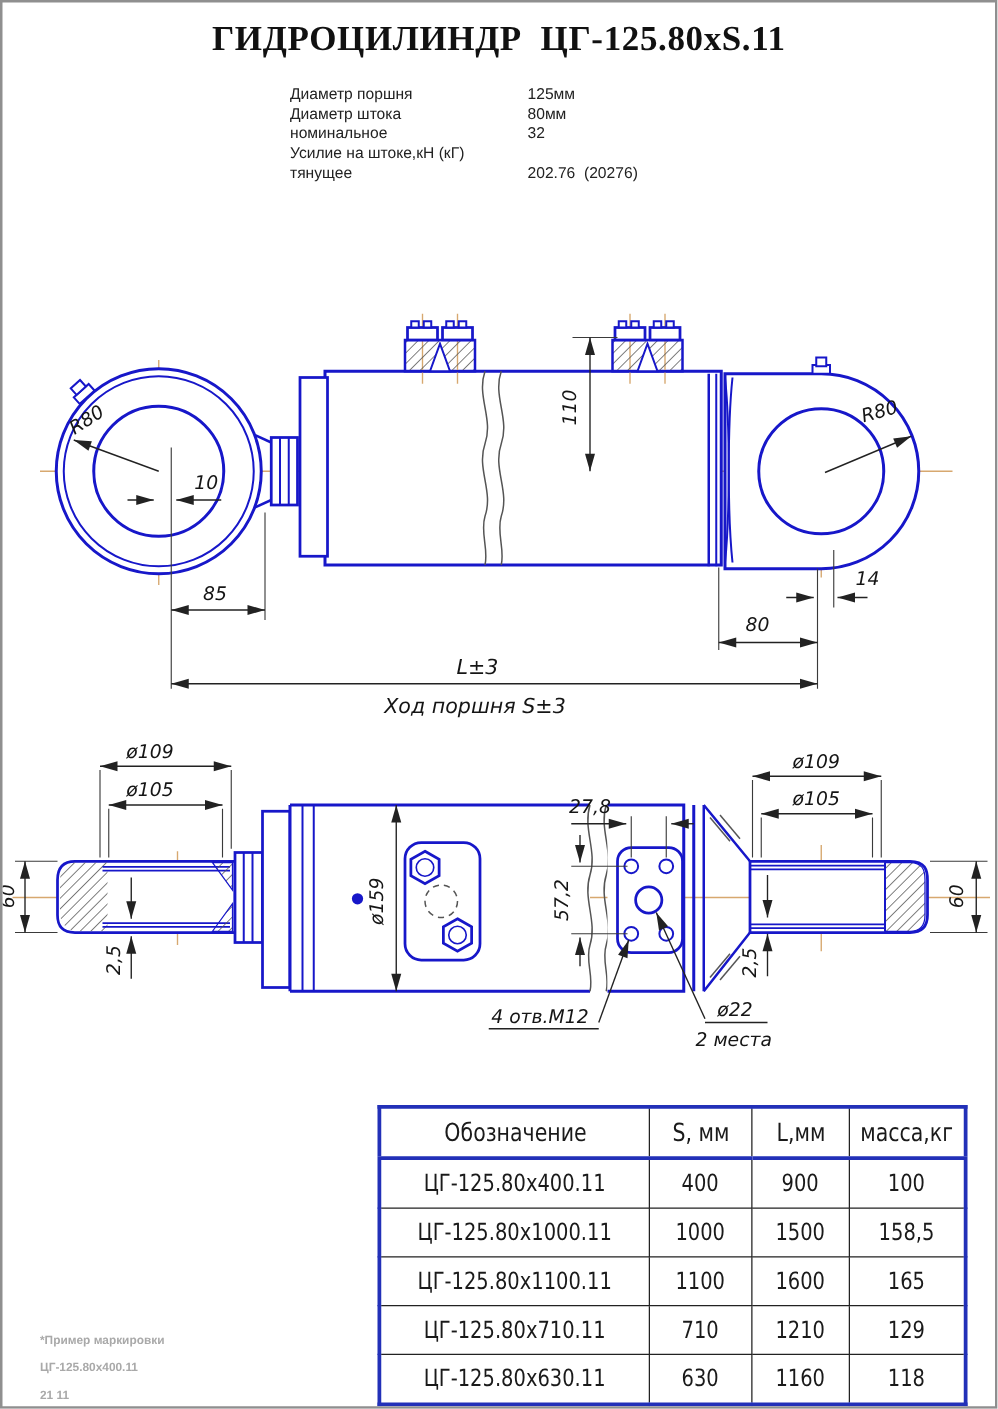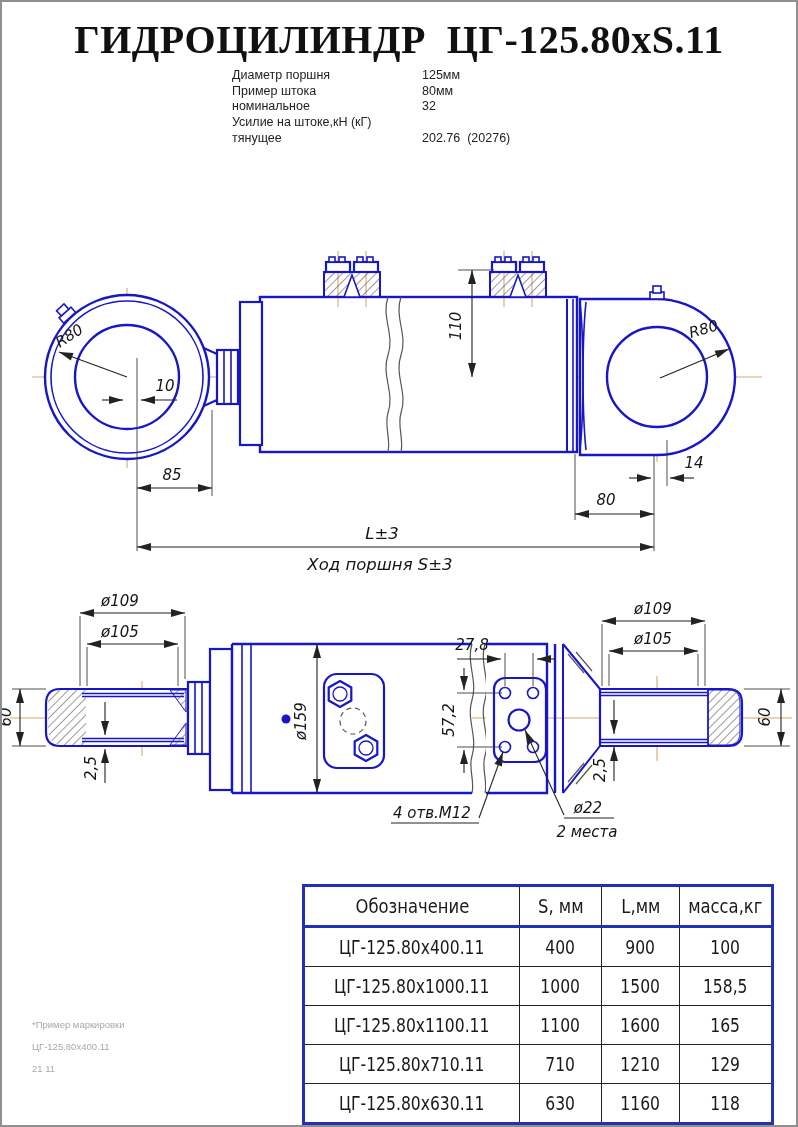--- a/index.html
+++ b/index.html
@@ -1,20 +1,20 @@
 <!DOCTYPE html>
 <html><head>
 <meta charset="utf-8">
 <style>
   html,body { margin:0; padding:0; background:#e8e8e8; }
   .page { position:relative; width:798px; height:1127px; background:#ffffff;
           border:2px solid #8f8f8f; box-sizing:border-box; overflow:hidden;
           font-family:"Liberation Sans", sans-serif; }
   .title { position:absolute; left:0; right:0; top:14px; text-align:center;
-           font-family:"Liberation Serif", serif; font-weight:bold; font-size:40px;
+           font-family:"Liberation Serif", serif; font-weight:bold; font-size:28px;
            color:#111; letter-spacing:0.5px; }
   .specs { position:absolute; left:230px; top:66px; color:#222; }
   .srow  { display:flex; height:15.7px; font-size:12.5px; line-height:15.7px;gap:22px; }
   .slabel{ width:168px; }
   .sval  { white-space:pre; }
   svg text { font-family:"DejaVu Sans", sans-serif; }
   .dim  { font-style:italic; font-size:15px; fill:#151515; }
   .dimL { font-style:italic; font-size:16.5px; fill:#151515; }
   .cl  { stroke:#d7a86f; stroke-width:1.1; fill:none; }
   .dl  { stroke:#222; stroke-width:1.1; fill:none; }
@@ -28,39 +28,39 @@
   .bw16{ fill:#ffffff; stroke:#1717c9; stroke-width:1.6; }
   .gray{ stroke:#555; stroke-width:1.2; fill:none; }
   .spec-table { position:absolute; left:300px; top:882px; border-collapse:collapse;
                 table-layout:fixed; background:#fff; color:#1a1a1a;padding-left:48px; }
   .spec-table td, .spec-table th { border:1.6px solid #222; height:38px; text-align:center;
                 font-weight:normal; font-size:19px; padding:0; }
   .spec-table { border:3px solid #2230b8; }
   .spec-table tr.hdr th { border-bottom:3px solid #2230b8; font-size:20px; }
   .cnd { display:inline-block; transform:scaleX(0.82); transform-origin:center;
          font-family:"DejaVu Sans", sans-serif; white-space:nowrap; }
-  .footnote { position:absolute; left:30px; top:1012px; color:#a9a9a9;
-              font-size:9.5px; line-height:22px; }
+  .footnote { position:absolute; left:30px; top:1060px; color:#a9a9a9;
+              font-size:9.5px; line-height:22px;font-weight:bold; }
   .d1 { position:absolute; left:0; top:238px; }
   .d2 { position:absolute; left:0; top:584px; }
 </style>
 </head>
 <body>
 
 <div class="page">
 
   <div class="title">ГИДРОЦИЛИНДР&nbsp; ЦГ-125.80xS.11</div>
 
   <div class="specs">
     <div class="srow">
         <div class="slabel">Диаметр поршня</div>
         <div class="sval">125мм</div>
       </div>
     <div class="srow">
-        <div class="slabel">Пример штока</div>
+        <div class="slabel">Диаметр штока</div>
         <div class="sval">80мм</div>
       </div>
     <div class="srow">
         <div class="slabel">номинальное</div>
         <div class="sval">32</div>
       </div>
     <div class="srow">
         <div class="slabel">Усилие на штоке,кН (кГ)</div>
         <div class="sval"></div>
       </div>

